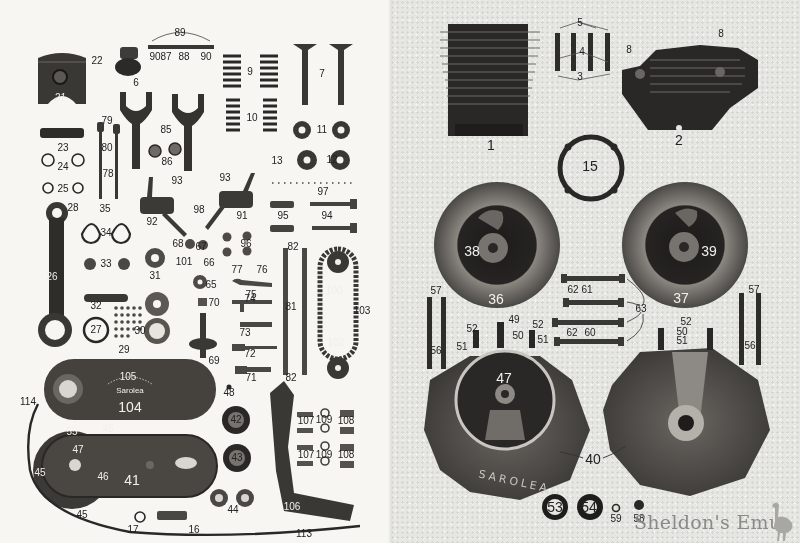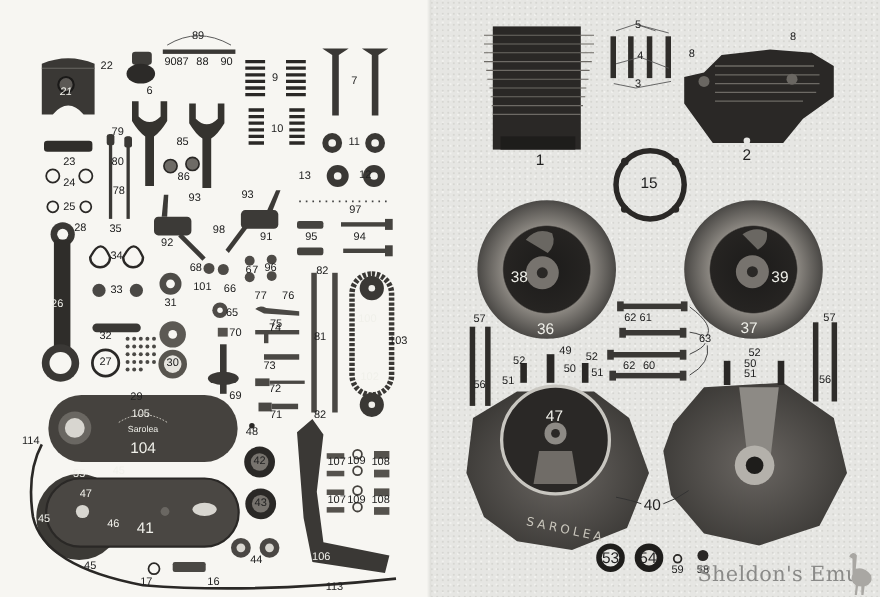--- a/index.html
+++ b/index.html
@@ -389,21 +389,21 @@
   </g>
   <circle cx="616" cy="508" r="3.5" fill="none" stroke="#2a2826" stroke-width="1.6"></circle>
   <circle cx="639" cy="505" r="5" fill="#2a2826"></circle>
 </svg>
 
 <div id="brand-text">SAROLEA</div>
 <div id="cover-script" class="lbl sm inv" style="left:130px;top:391px;">Sarolea</div>
 
 <div id="left-labels">
     <div class="lbl" style="left: 97px; top: 61px;">22</div>
-    <div class="lbl inv" style="left: 60px; top: 84px; font-style: italic;">21</div>
+    <div class="lbl inv" style="left: 60px; top: 98px; font-style: italic;">21</div>
     <div class="lbl" style="left: 136px; top: 83px;">6</div>
     <div class="lbl" style="left: 180px; top: 33px;">89</div>
     <div class="lbl" style="left: 155px; top: 57px;">90</div>
     <div class="lbl" style="left: 166px; top: 57px;">87</div>
     <div class="lbl" style="left: 184px; top: 57px;">88</div>
     <div class="lbl" style="left: 206px; top: 57px;">90</div>
     <div class="lbl" style="left: 250px; top: 72px;">9</div>
     <div class="lbl" style="left: 322px; top: 74px;">7</div>
     <div class="lbl" style="left: 252px; top: 118px;">10</div>
     <div class="lbl" style="left: 63px; top: 148px;">23</div>
@@ -422,41 +422,41 @@
     <div class="lbl" style="left: 323px; top: 192px;">97</div>
     <div class="lbl" style="left: 283px; top: 216px;">95</div>
     <div class="lbl" style="left: 327px; top: 216px;">94</div>
     <div class="lbl" style="left: 199px; top: 210px; text-align: center;">98</div>
     <div class="lbl" style="left: 152px; top: 222px;">92</div>
     <div class="lbl" style="left: 242px; top: 216px;">91</div>
     <div class="lbl" style="left: 73px; top: 208px;">28</div>
     <div class="lbl" style="left: 105px; top: 209px;">35</div>
     <div class="lbl" style="left: 106px; top: 233px;">34</div>
     <div class="lbl" style="left: 178px; top: 244px;">68</div>
-    <div class="lbl" style="left: 229px; top: 247px; font-family: Liberation Mono, monospace;">67</div>
+    <div class="lbl" style="left: 201px; top: 247px;">67</div>
     <div class="lbl" style="left: 246px; top: 244px;">96</div>
     <div class="lbl" style="left: 184px; top: 262px; text-align: right;">101</div>
     <div class="lbl" style="left: 209px; top: 263px;">66</div>
     <div class="lbl" style="left: 106px; top: 264px;">33</div>
     <div class="lbl" style="left: 155px; top: 276px;">31</div>
     <div class="lbl inv" style="left: 52px; top: 277px;">26</div>
     <div class="lbl" style="left: 237px; top: 270px;">77</div>
     <div class="lbl" style="left: 262px; top: 270px;">76</div>
     <div class="lbl" style="left: 293px; top: 247px;">82</div>
     <div class="lbl" style="left: 211px; top: 285px;">65</div>
     <div class="lbl" style="left: 251px; top: 295px;">75</div>
     <div class="lbl" style="left: 214px; top: 303px;">70</div>
     <div class="lbl" style="left: 291px; top: 307px;">81</div>
     <div class="lbl inv" style="left: 334px; top: 291px;">100</div>
     <div class="lbl" style="left: 362px; top: 311px;">103</div>
     <div class="lbl" style="left: 250px; top: 299px;">74</div>
     <div class="lbl" style="left: 96px; top: 306px;">32</div>
     <div class="lbl" style="left: 96px; top: 330px;">27</div>
-    <div class="lbl" style="left: 157px; top: 331px;">30</div>
-    <div class="lbl" style="left: 124px; top: 350px; margin-top: 12px;">29</div>
+    <div class="lbl" style="left: 140px; top: 331px;">30</div>
+    <div class="lbl" style="left: 124px; top: 350px;">29</div>
     <div class="lbl" style="left: 245px; top: 333px;">73</div>
     <div class="lbl inv" style="left: 336px; top: 343px;">102</div>
     <div class="lbl" style="left: 250px; top: 354px;">72</div>
     <div class="lbl" style="left: 214px; top: 361px;">69</div>
     <div class="lbl" style="left: 251px; top: 378px;">71</div>
     <div class="lbl" style="left: 291px; top: 378px;">82</div>
     <div class="lbl inv" style="left: 128px; top: 377px;">105</div>
     <div class="lbl lg inv" style="left: 130px; top: 407px;">104</div>
     <div class="lbl" style="left: 28px; top: 402px;">114</div>
     <div class="lbl" style="left: 229px; top: 393px;">48</div>

